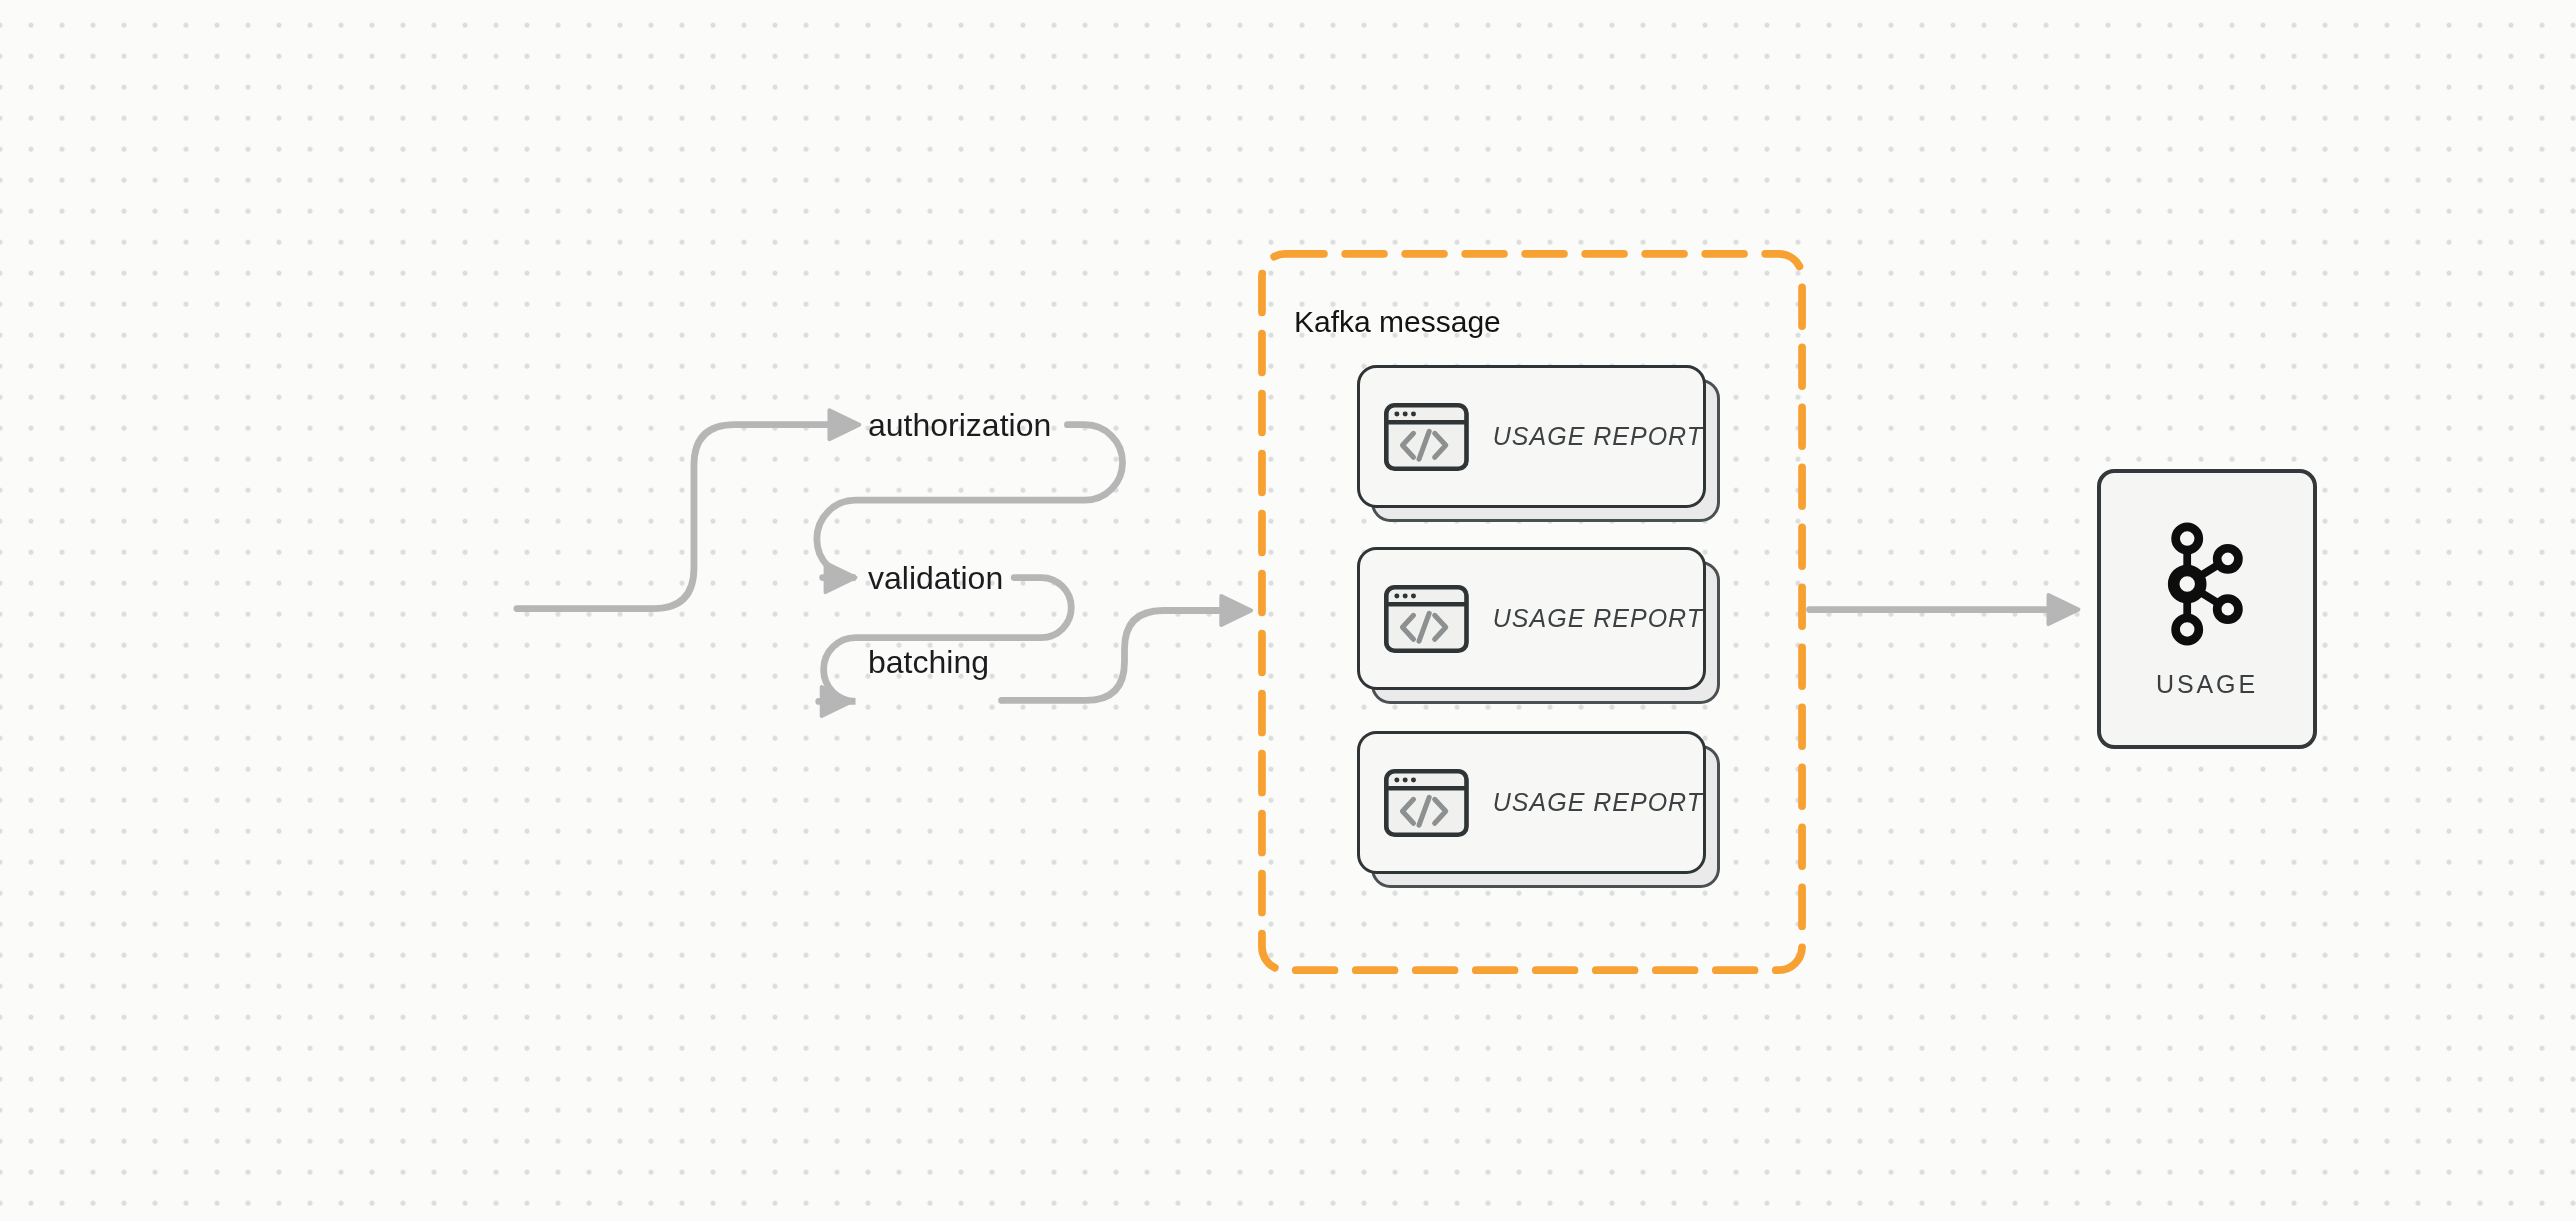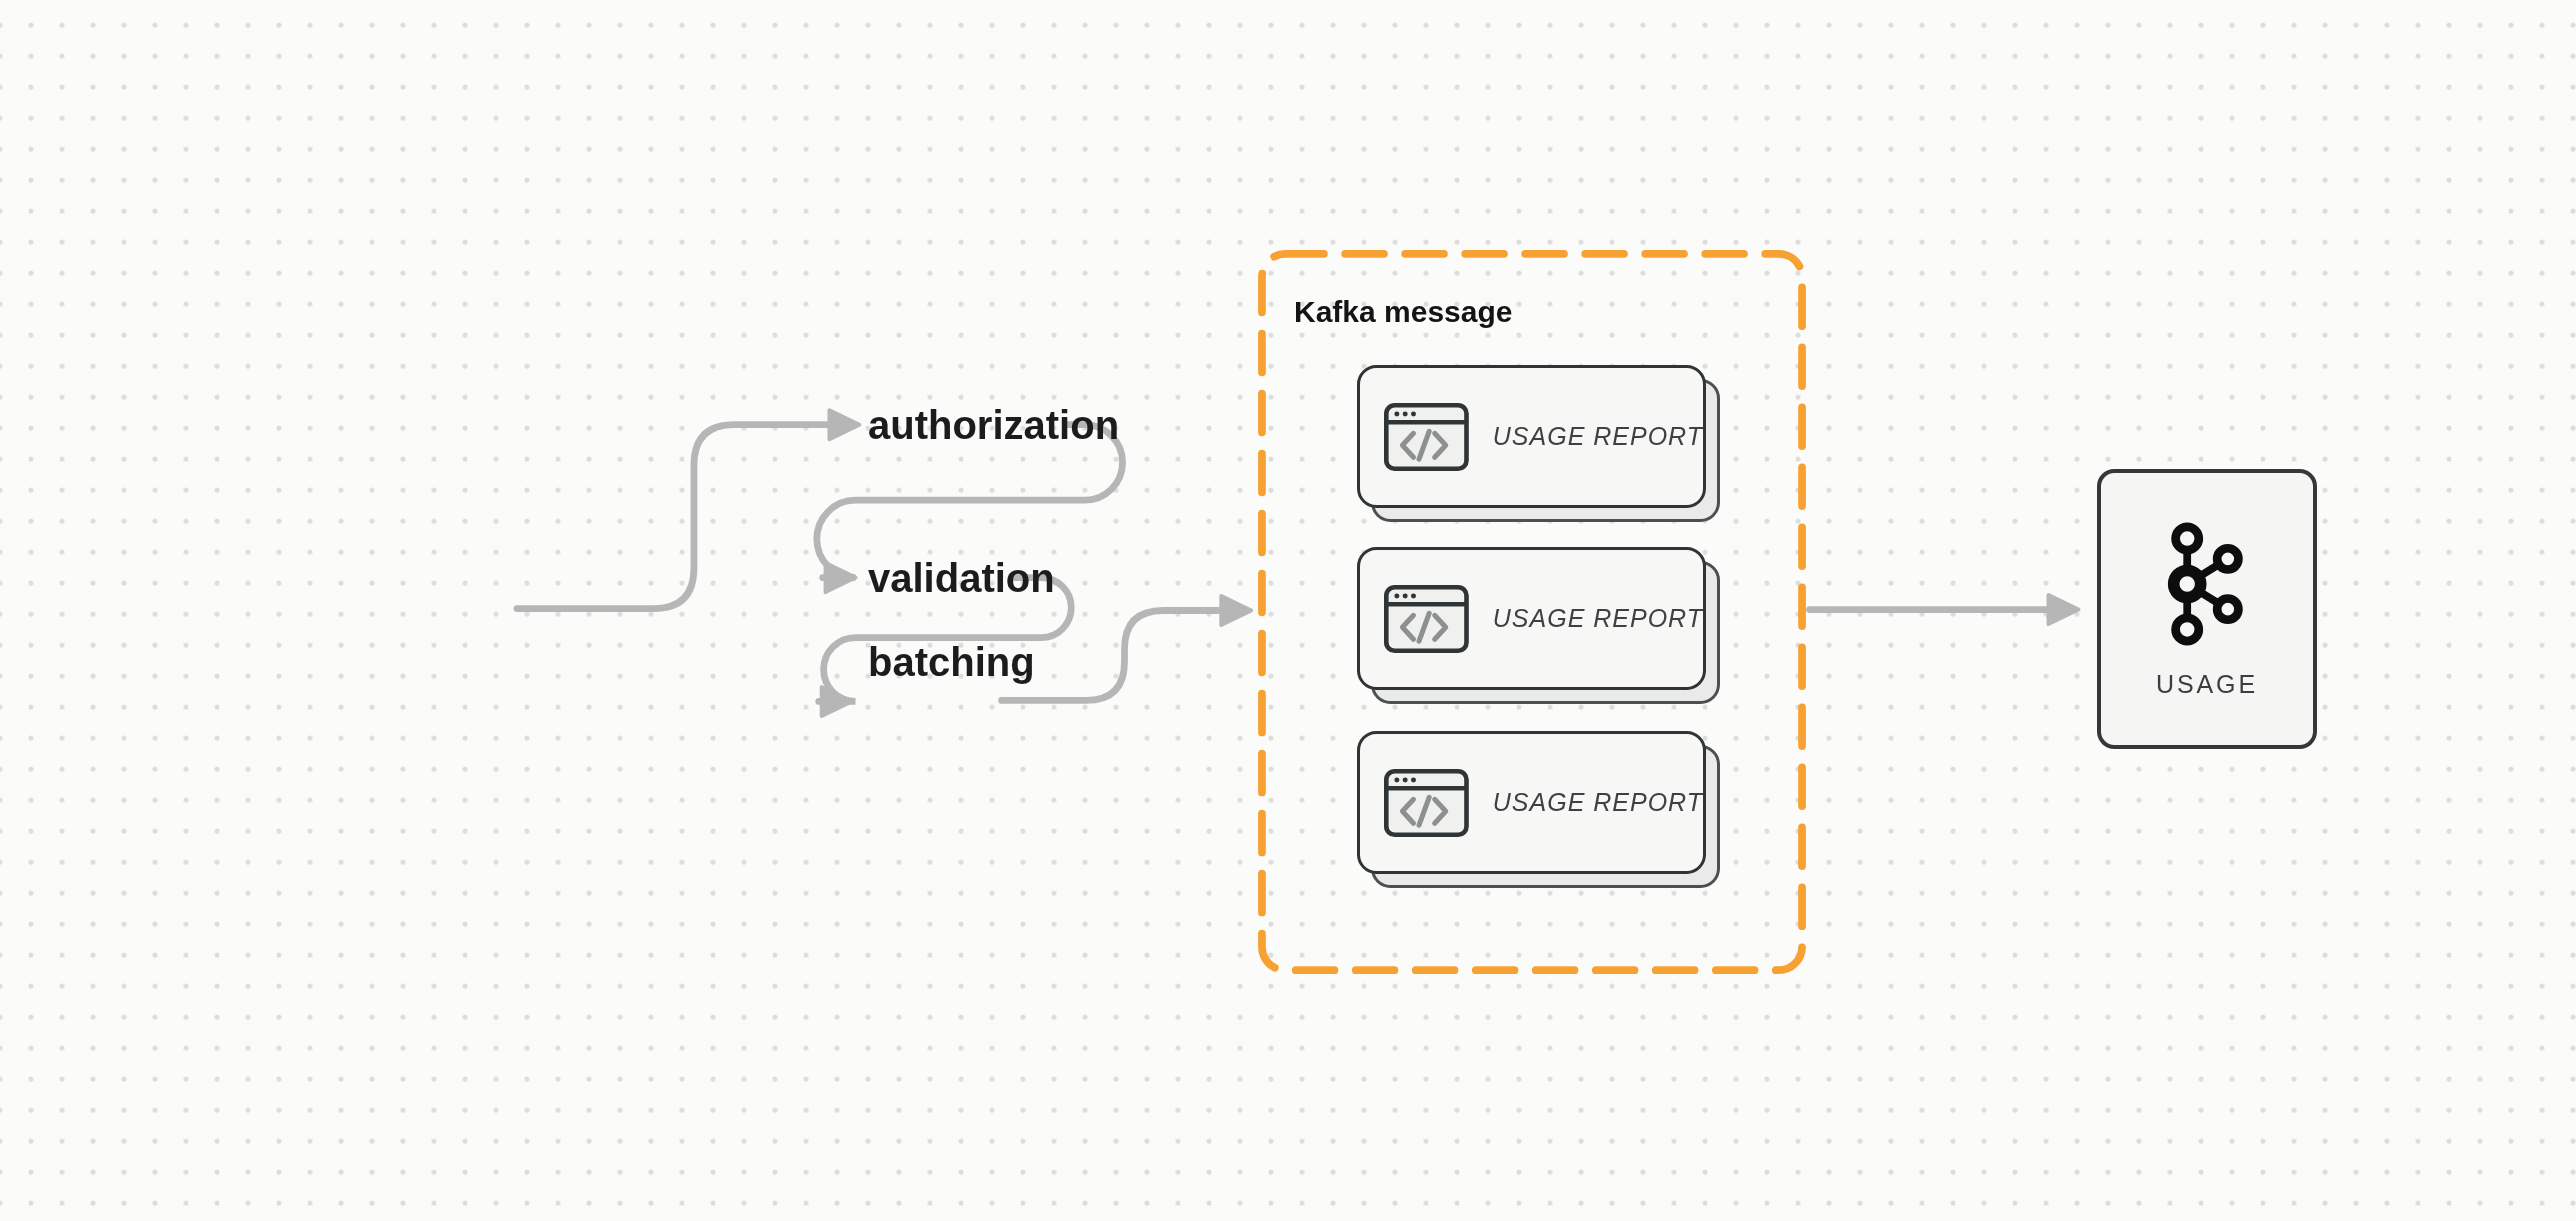--- a/index.html
+++ b/index.html
@@ -29,33 +29,33 @@
   .node-kafka{left:2097px;top:469px;width:220px;height:280px;gap:21px;border-radius:17.4px;}
   .node-label{
     font-size:20.3px;letter-spacing:1.5px;color:#4b4e50;font-weight:400;
     white-space:nowrap;
   }
   .kafka-label{font-size:25px;letter-spacing:2.9px;color:#3a3e40;}
 
   
   .step-label{
     position:absolute;
-    font-size:40px;font-weight:700;color:#1c1c1e;
+    font-size:32px;font-weight:400;color:#1c1c1e;
     line-height:41px;white-space:nowrap;
   }
   .step-authorization{left:868px;top:405px;}
   .step-validation{left:868px;top:558px;}
   .step-batching{left:868px;top:642px;}
 
   
   .group{position:absolute;left:1258px;top:250px;width:548px;height:724px;}
   .group-border{position:absolute;left:0;top:0;}
   .group-title{
-    position:absolute;left:36px;top:42px;
-    font-size:30px;font-weight:700;color:#141414;line-height:39px;white-space:nowrap;
+    position:absolute;left:36px;top:52px;
+    font-size:30px;font-weight:400;color:#141414;line-height:39px;white-space:nowrap;
   }
 
   
   .card{position:absolute;left:99px;width:349px;height:143px;}
   .card-1{top:115px;}
   .card-2{top:297px;}
   .card-3{top:481px;}
   .card-back{
     position:absolute;left:13.5px;top:13.5px;width:349px;height:143px;
     background:#e9eae9;border:3.9px solid #4b5052;border-radius:19.4px;box-sizing:border-box;

